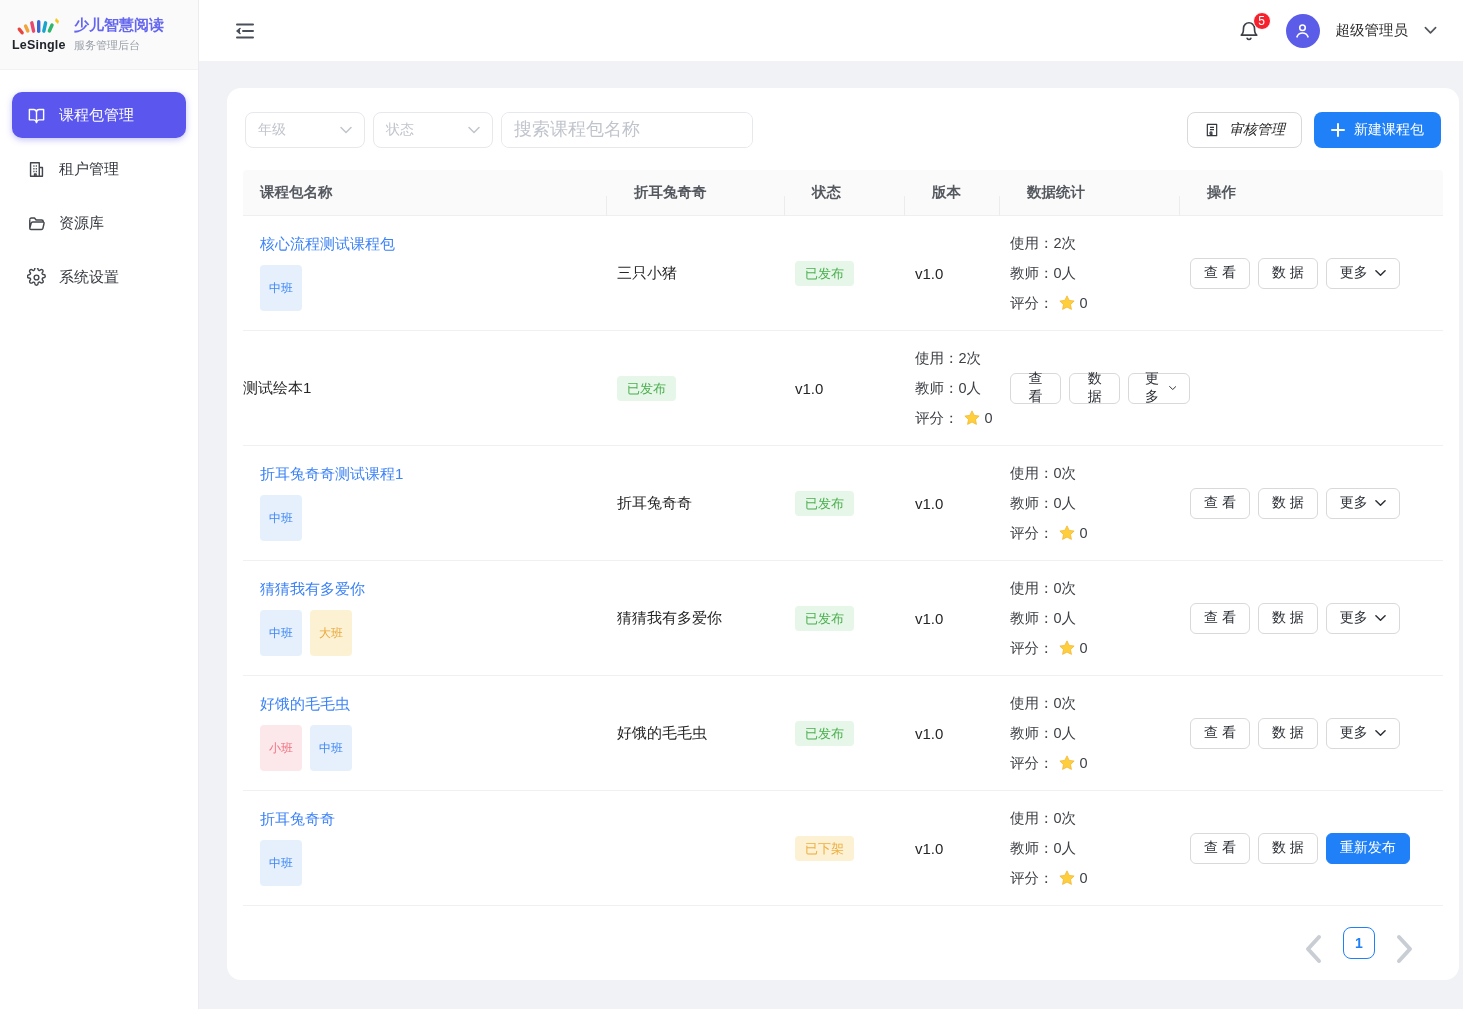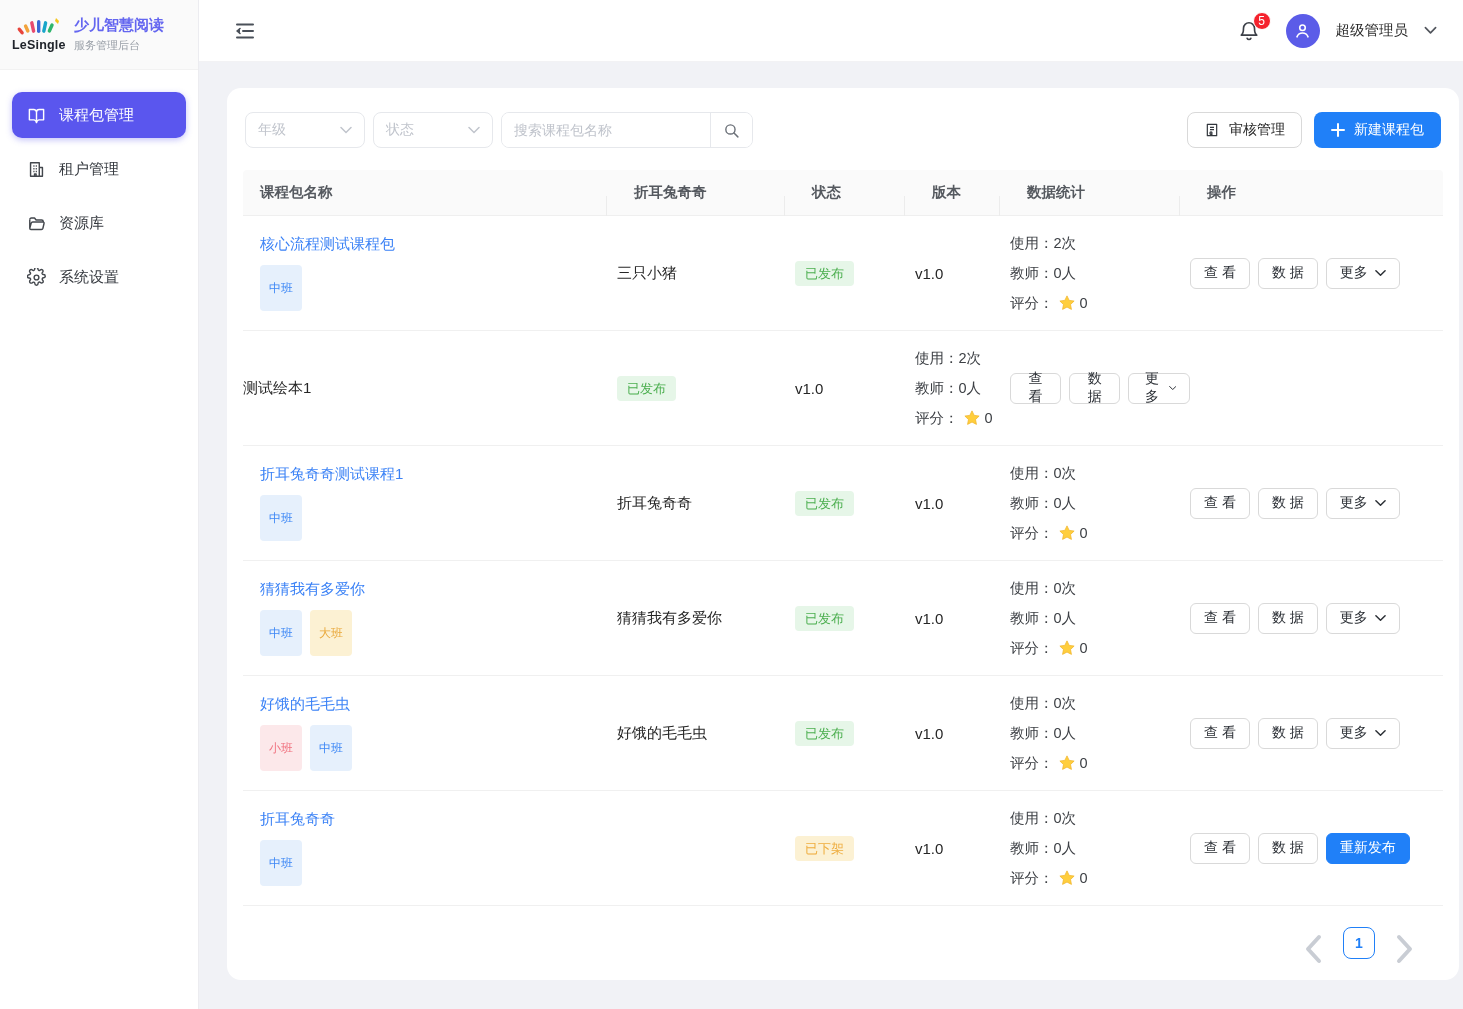--- a/index.html
+++ b/index.html
@@ -30,25 +30,25 @@
   .avatar { width:34px; height:34px; border-radius:50%; background:#5b5ce8; display:flex; align-items:center; justify-content:center; cursor:pointer; }
   .username { font-size:14.5px; color:#262626; cursor:pointer; }
   .user-chev { width:13px; height:9px; color:#51555c; cursor:pointer; }
 
   
   .card { margin:26px 4px 28px 28px; background:#fff; border-radius:14px; padding:24px 16px 0; min-height:891px; }
   .filter-row { display:flex; align-items:center; padding:0 2px; }
   .select { width:120px; height:36px; border:1px solid #e6e8ec; border-radius:8px; display:flex; align-items:center; justify-content:space-between; padding:0 12px; color:#c0c4cc; font-size:14px; margin-right:8px; background:#fff; cursor:pointer; }
   .select .sel-chev { width:12px; height:8px; color:#c0c4cc; }
   .search-group { display:flex; align-items:stretch; width:252px; height:36px; border:1px solid #e6e8ec; border-radius:8px; overflow:hidden; background:#fff; }
-  .search-group input { border:none; outline:none; flex:1; padding:0 12px; font-size:14px; color:#0f172a; font-family:Liberation Sans, sans-serif; }
+  .search-group input { border:none; outline:none; flex:1; padding:0 12px; font-size:18px; color:#0f172a; font-family:Liberation Mono, monospace; }
   .search-group input::placeholder { color:#c0c4cc; }
   .search-btn { width:42px; border:none; border-left:1px solid #e6e8ec; background:#fff; display:flex; align-items:center; justify-content:center; color:#6b7078; cursor:pointer; }
   .flex-spacer { flex:1; }
-  .btn-outline { height:36px; padding:0 16px; border:1px solid #d9d9d9; border-radius:8px; background:#fff; font-size:14px; color:#262626; display:flex; gap:9px; align-items:center; margin-right:12px; cursor:pointer; font-family:inherit; }
+  .btn-outline { height:36px; padding:0 16px; border:1px solid #d9d9d9; border-radius:8px; background:#fff; font-size:14px; color:#262626; display:flex; gap:9px; align-items:center; margin-right:12px; cursor:pointer; font-family:inherit;font-style:italic; }
   .btn-outline .bo-icon { width:16px; height:16px; color:#33373d; }
   .btn-primary { height:36px; padding:0 17px; background:#2080f8; border:none; border-radius:8px; color:#fff; font-size:14px; display:flex; gap:9px; align-items:center; cursor:pointer; font-family:inherit; }
   .btn-primary .bp-icon { width:14px; height:14px; color:#fff; }
 
   
   .table { margin-top:22px; }
   .thead, .trow { display:grid; grid-template-columns:374px 178px 120px 95px 180px auto; align-items:center; }
   .thead { height:46px; background:#fafafa; border-bottom:1px solid #efefef; color:#55595f; font-size:14.5px; font-weight:700; border-radius:4px 4px 0 0; }
   .th { position:relative; padding-left:17px; }
   .th:not(:last-child)::after { content:""; position:absolute; right:10px; top:13px; width:1px; height:20px; background:#ececec; }

